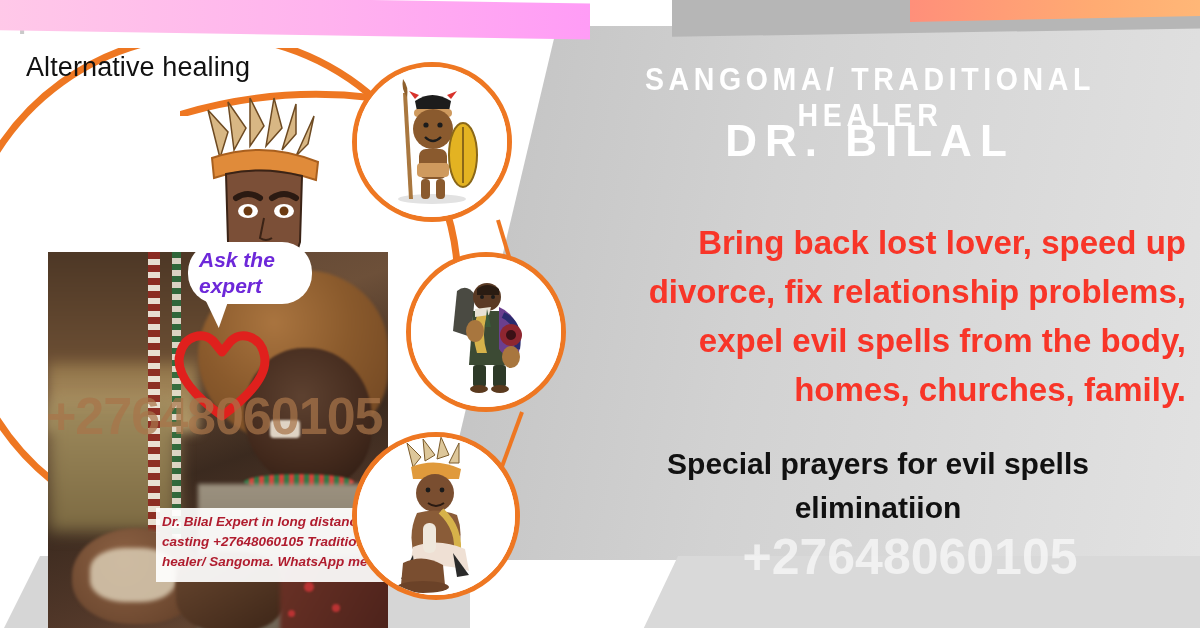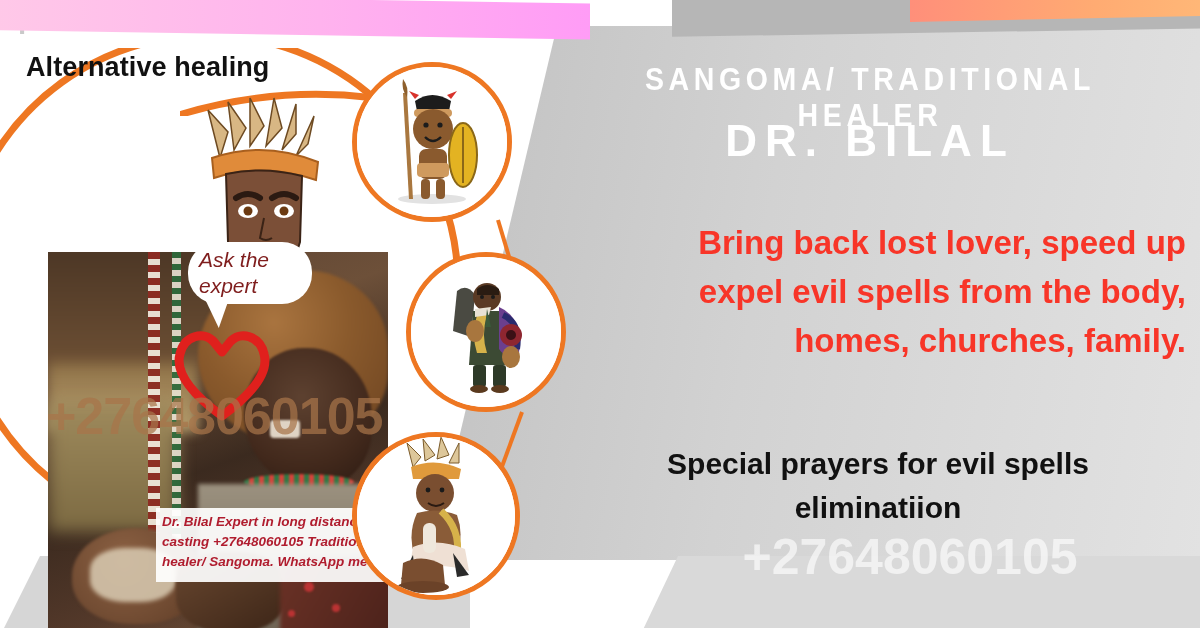--- a/index.html
+++ b/index.html
@@ -54,21 +54,21 @@
     color:#c9c9c9;font-size:56px;line-height:40px;font-weight:400;
     text-align:center;
   }
 
   
   .arc{left:-40px;top:48px;width:520px;height:520px;pointer-events:none;}
 
   
   .alt-heading{
     position:absolute;left:26px;top:52px;
-    font-size:27px;font-weight:bold;color:#111;
+    font-size:27px;font-weight:normal;color:#111;
     letter-spacing:.1px;white-space:nowrap;
   }
   .alt-underline{position:absolute;left:180px;top:86px;width:250px;height:30px;}
 
   
   .healer{position:absolute;left:150px;top:92px;width:230px;height:230px;}
 
   
   .photo{
     position:absolute;left:48px;top:252px;width:340px;height:376px;
@@ -120,22 +120,22 @@
     background:#fff;border-radius:30px;
   }
   .bubble-tail{
     position:absolute;left:205px;top:294px;width:0;height:0;
     border-left:12px solid transparent;border-right:16px solid transparent;
     border-top:34px solid #fff;
     transform:rotate(-6deg);
   }
   .bubble-text{
     position:absolute;left:199px;top:247px;width:118px;
-    font-style:italic;font-weight:normal;font-size:21px;line-height:26px;
-    color:#7f1d1d;
+    font-style:italic;font-weight:bold;font-size:21px;line-height:26px;
+    color:#6d28d9;
   }
 
   .watermark-left{
     position:absolute;left:46px;top:386px;width:400px;
     font-size:52px;font-weight:bold;color:rgba(168,116,74,.72);
     letter-spacing:-1px;white-space:nowrap;
   }
 
   .caption{
     position:absolute;left:156px;top:508px;width:236px;height:74px;
@@ -354,20 +354,21 @@
       <path d="M46 126 Q66 116 86 128 L88 148 L44 148 Z" fill="#7a4e30"></path>
       <ellipse cx="66" cy="150" rx="26" ry="6" fill="#6b4228"></ellipse>
     </svg>
   </div>
 
   <div class="kicker">SANGOMA/ TRADITIONAL HEALER</div>
   <div class="name">DR.  BILAL</div>
 
   <div class="red-block">
     <div>Bring back lost lover, speed up</div>
+    <div>divorce, fix relationship problems,</div>
     <div>expel evil spells from the body,</div>
     <div>homes, churches, family.</div>
   </div>
 
   <div class="black-block">
     <div>Special prayers for  evil spells</div>
     <div>eliminatiion</div>
   </div>
 
   <div class="watermark-right">+27648060105</div>

